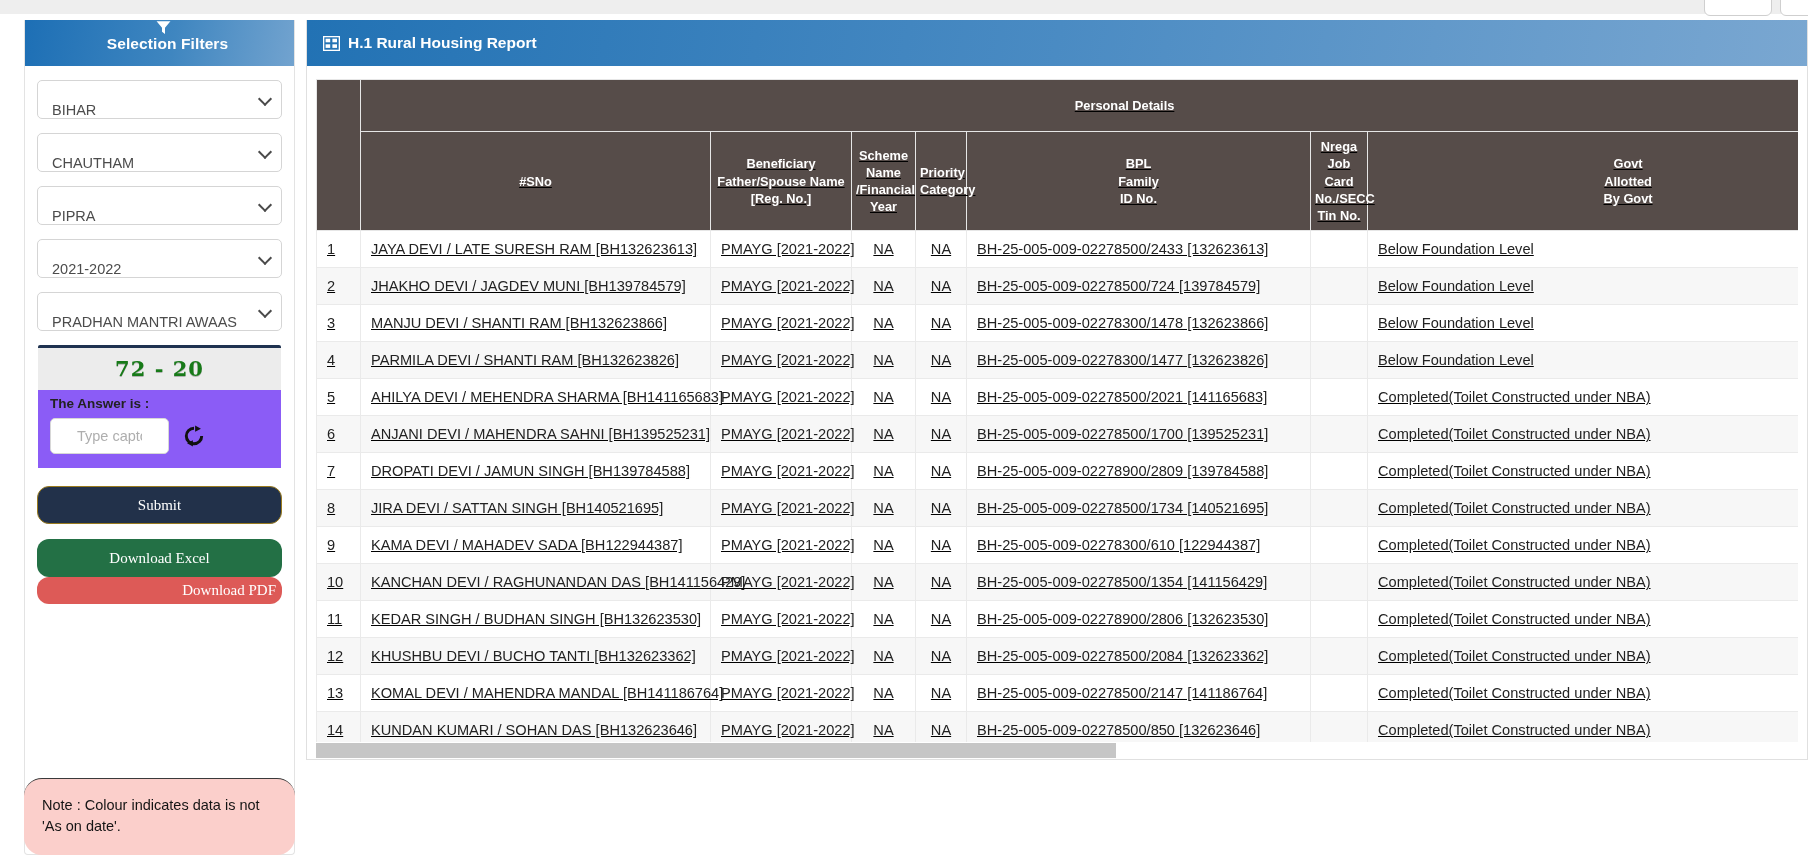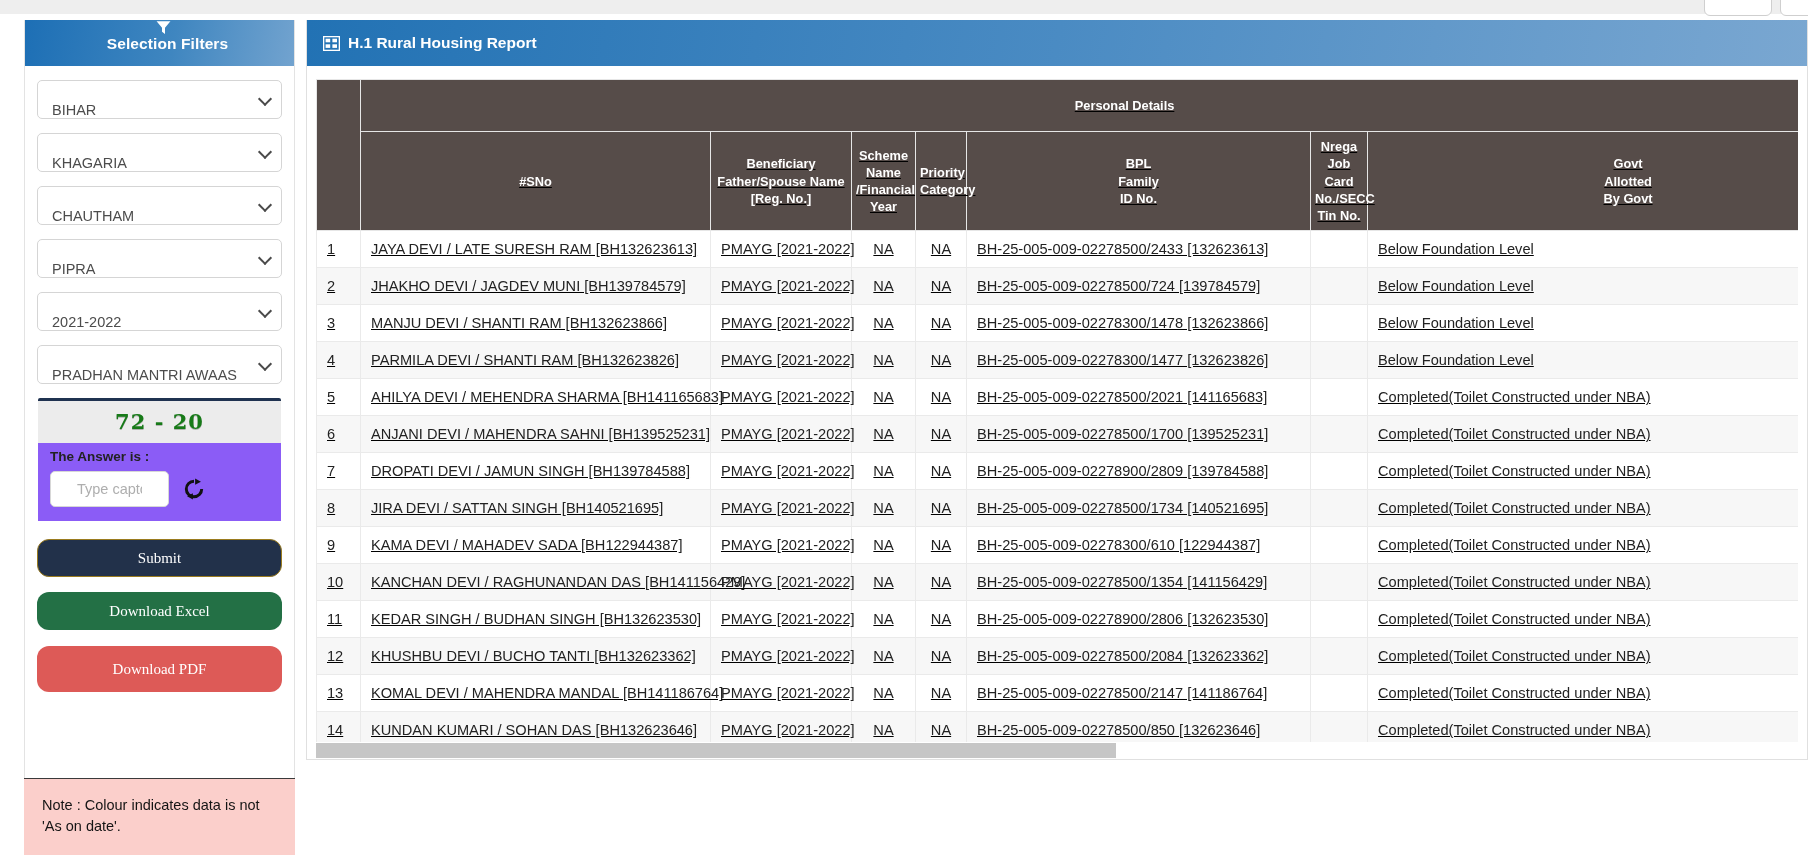--- a/index.html
+++ b/index.html
@@ -125,32 +125,33 @@
   .btn-submit {
     margin-top: 18px; height: 38px;
     background: #22314a; border: 1px solid #9a7b1e;
     font-size: 15px;
   }
   .btn-excel {
     margin-top: 15px; height: 38px;
     background: #237045; font-size: 15px;
   }
   .btn-pdf {
-    margin-top: 16px; height: 46px;
-    background: #dd5a57; font-size: 15px;
+    margin-top: 0; height: 27px;
+    background: #dd5a57; font-size: 15px; text-align: right;
   }
 
   .note {
     position: absolute; left: -1px; right: -1px; bottom: -1px;
     background: #fbcfcb;
     border-top: 1px solid #3a3a3a;
     padding: 16px 18px 18px 18px;
     font-size: 14.5px;
     color: #141414;
     line-height: 1.45;
+    border-radius: 18px;
   }
 
   
   .right-panel {
     position: absolute; left: 306px; top: 20px;
     width: 1502px; height: 740px;
     background: #ffffff;
     border: 1px solid #e0e0e0;
     border-top: none;
   }
@@ -243,24 +244,20 @@
       <span class="panel-head-title">Selection Filters</span>
     </div>
 
     <div class="filters">
 
       <div class="select-box">
         <span>BIHAR</span>
         <span class="caret"></span>
       </div>
 
-      <div class="select-box">
-        <span>KHAGARIA</span>
-        <span class="caret"></span>
-      </div>
 
       <div class="select-box">
         <span>CHAUTHAM</span>
         <span class="caret"></span>
       </div>
 
       <div class="select-box">
         <span>PIPRA</span>
         <span class="caret"></span>
       </div>

